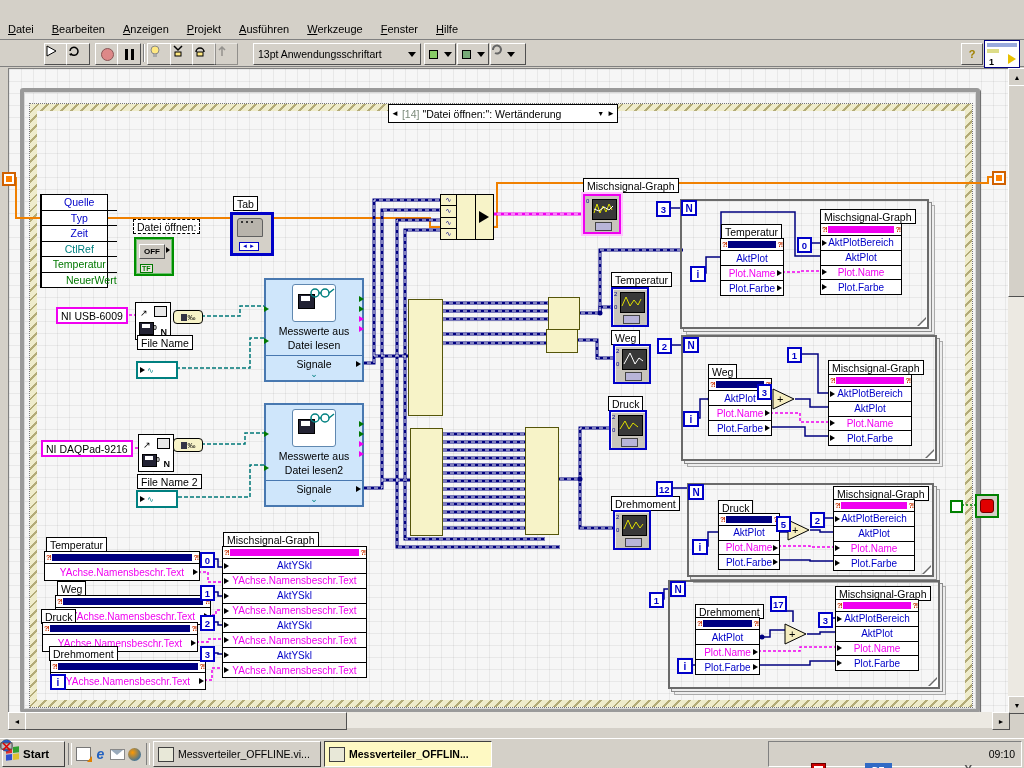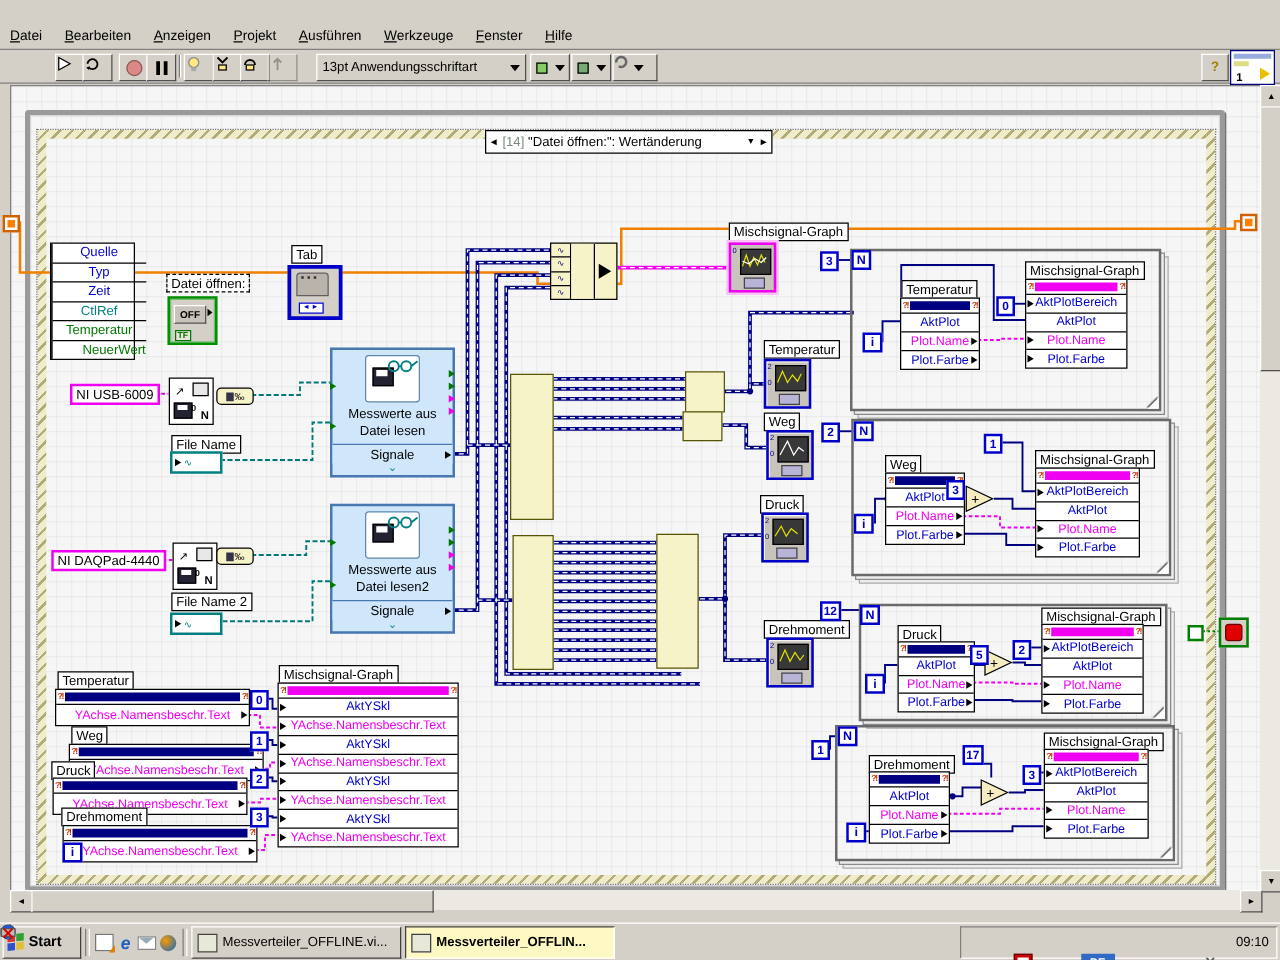--- a/index.html
+++ b/index.html
@@ -589,27 +589,27 @@
     <span class="flp">
         <i></i>
       </span>
     <span class="zz">0</span>
     <span class="nn">N</span>
   </div>
   <div class="pconst" style="left:173px;top:310px">
     <b></b>
       <span>‰</span>
     </div>
-  <div class="lab" style="left:137px;top:348px">File Name</div>
+  <div class="lab" style="left:137px;top:335px">File Name</div>
   <div class="pctrl" style="left:136px;top:361px">
     <i></i>
       <span>∿</span>
     </div>
 
-  <div class="dev" style="left:41px;top:440px">NI DAQPad-4440</div>
+  <div class="dev" style="left:41px;top:440px">NI DAQPad-9216</div>
   <div class="fileic" style="left:138px;top:434px">
     <span class="mon"></span>
       <span class="arr">↗</span>
     <span class="flp">
         <i></i>
       </span>
     <span class="zz">0</span>
     <span class="nn">N</span>
   </div>
   <div class="pconst" style="left:173px;top:438px">

